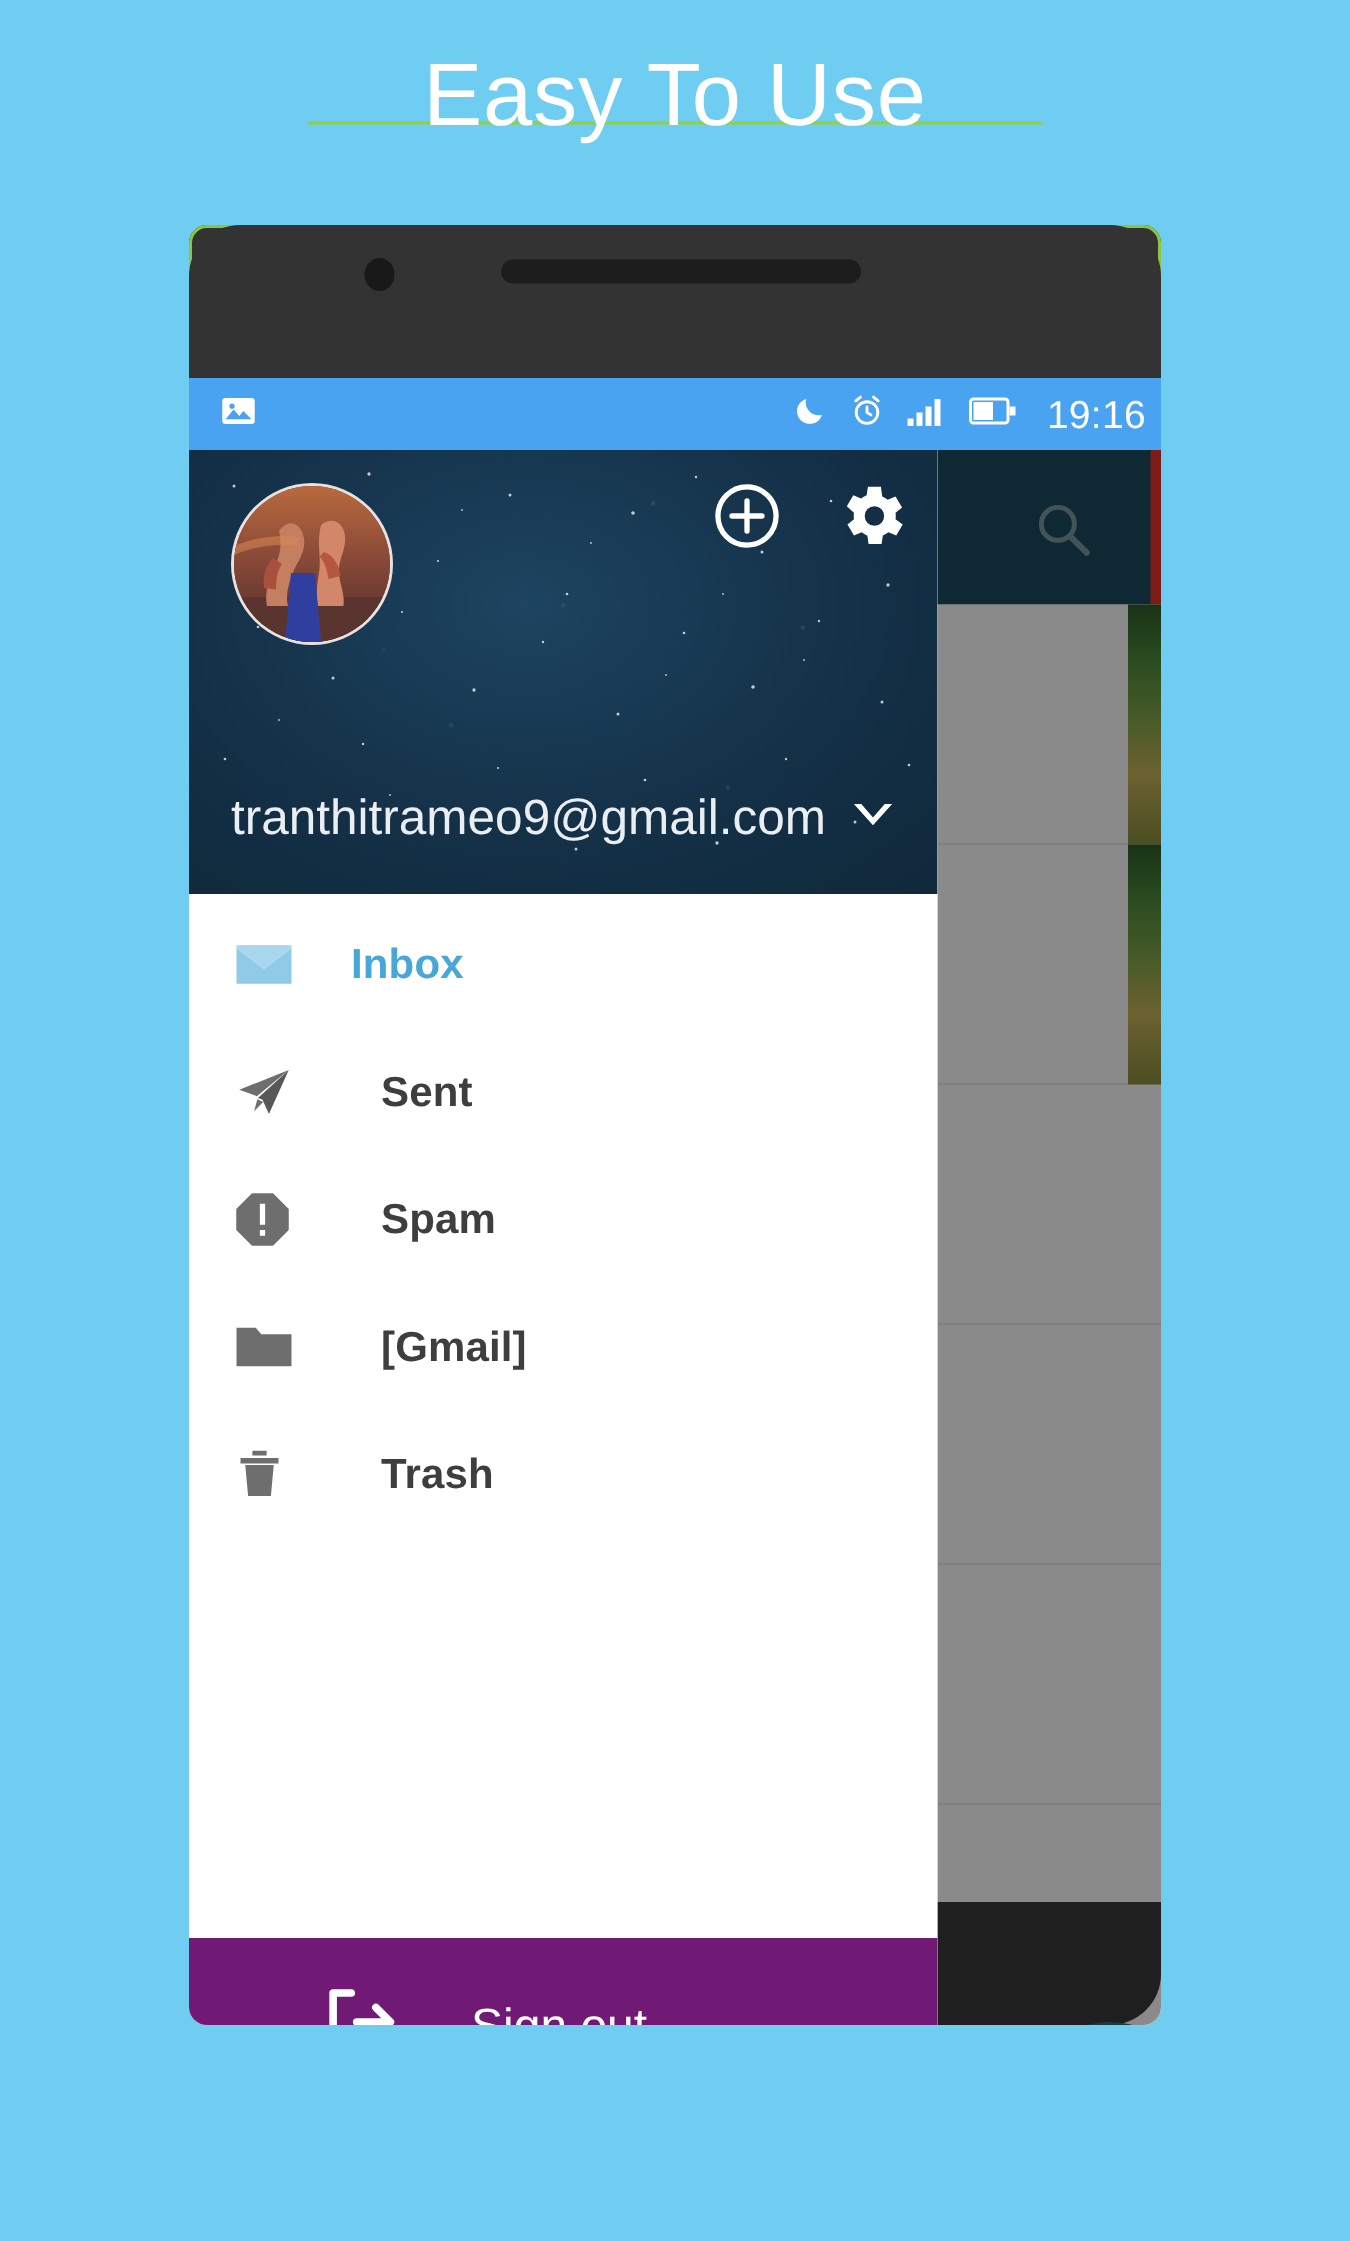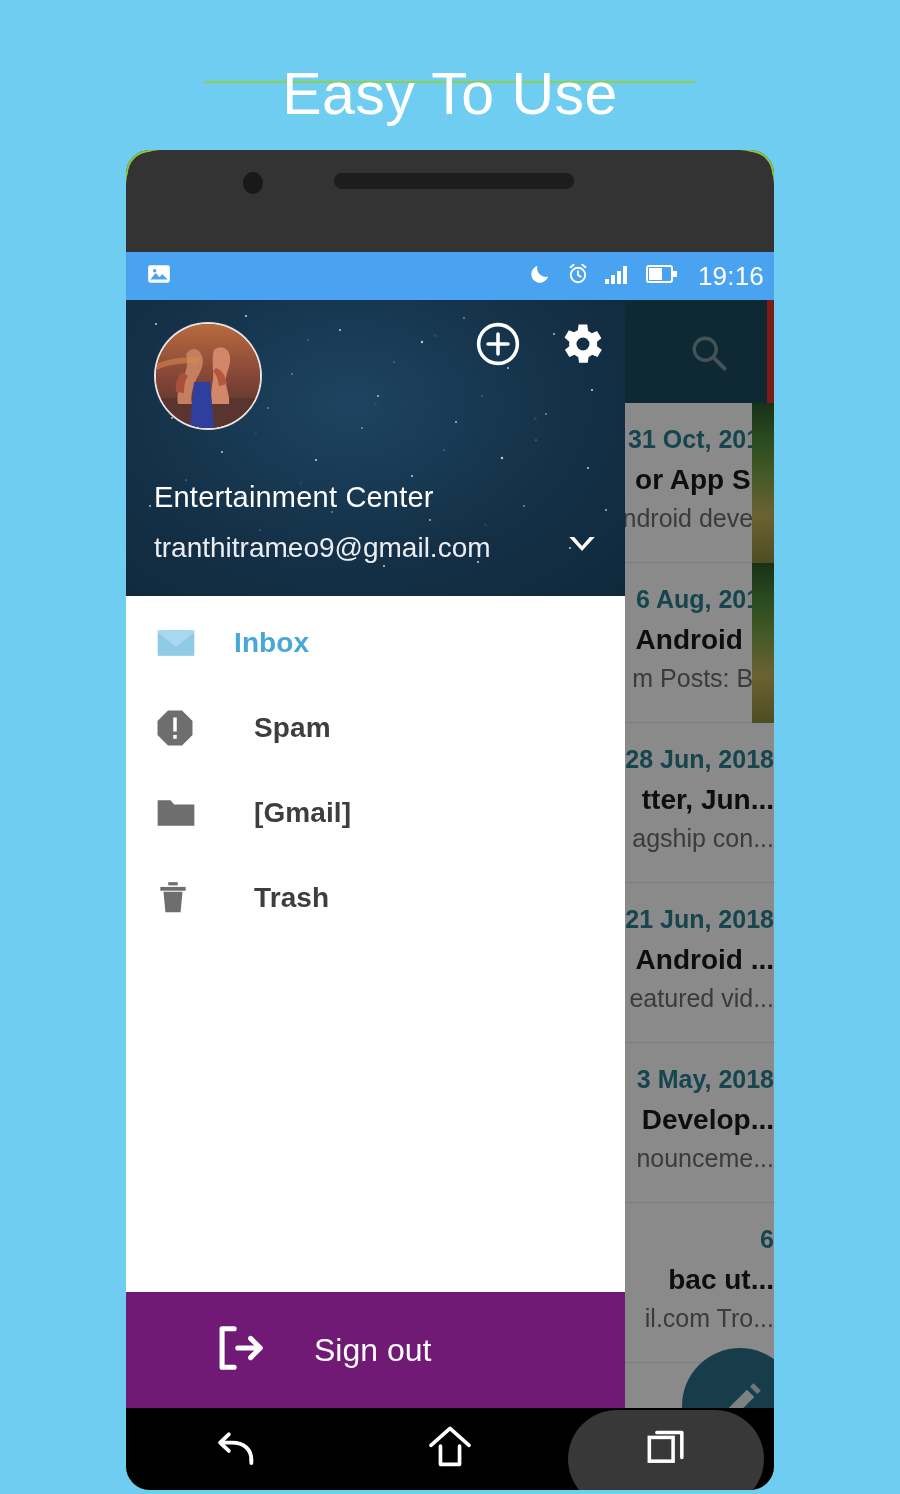--- a/index.html
+++ b/index.html
@@ -16,21 +16,21 @@
   }
 
   
   .promo-title-wrap {
     position: absolute;
     top: 34px;
     left: 0;
     width: 900px;
     height: 90px;
     display: flex;
-    align-items: flex-end;
+    align-items: flex-start;
     justify-content: center;
   }
   .promo-rule {
     position: absolute;
     left: 205px;
     right: 205px;
     top: 47px;
     height: 2px;
     background: #8fd13f;
   }
@@ -43,26 +43,25 @@
     line-height: 1;
     z-index: 2;
   }
 
   
   .phone {
     position: absolute;
     left: 126px;
     top: 150px;
     width: 648px;
-    height: 1340px;
+    height: 1200px;
     background: #333333;
-    border-radius: 24px;
+    border-radius: 12px;
     box-shadow: 0 0 0 2px #8cc63f inset;
     overflow: hidden;
-    text-align: right;
   }
   .phone-top {
     position: absolute;
     top: 0; left: 0;
     width: 648px;
     height: 102px;
     background: #333333;
     border-radius: 34px 34px 0 0;
   }
   .front-camera {
@@ -297,21 +296,21 @@
     color: #ffffff;
     font-size: 29px;
     font-weight: 400;
     letter-spacing: .2px;
   }
   .acct-email {
     position: absolute;
     left: 28px;
     bottom: 32px;
     color: #eaeef2;
-    font-size: 28px;
+    font-size: 33px;
     font-weight: 400;
   }
   .acct-chevron {
     position: absolute;
     right: 26px;
     bottom: 36px;
   }
 
   .drawer-items {
     flex: 1;
@@ -578,21 +577,20 @@
                 <path d="M12 7.2v9.6M7.2 12h9.6" stroke="#fff" stroke-width="1.7" stroke-linecap="round"></path>
               </svg>
           </span>
           <span>
             <svg width="52" height="52" viewBox="0 0 24 24">
                 <path fill="#fff" d="M19.4 13a7.8 7.8 0 0 0 0-2l2-1.6-2-3.4-2.4 1a7.6 7.6 0 0 0-1.7-1L14.9 3h-4l-.4 2.6c-.6.3-1.2.6-1.7 1l-2.4-1-2 3.4L6.6 11a7.8 7.8 0 0 0 0 2l-2 1.6 2 3.4 2.4-1c.5.4 1.1.8 1.7 1l.4 2.6h4l.4-2.6c.6-.3 1.2-.6 1.7-1l2.4 1 2-3.4zM12.9 15a3 3 0 1 1 0-6 3 3 0 0 1 0 6z"></path>
               </svg>
           </span>
         </div>
 
-        <div class="acct-name">Entertainment Center</div>
         <div class="acct-email">tranthitrameo9@gmail.com</div>
         <span class="acct-chevron">
           <svg width="34" height="24" viewBox="0 0 24 16">
               <path d="M3 3l9 10L21 3 17.5 3 12 9.4 6.5 3z" fill="#fff"></path>
             </svg>
         </span>
       </div>
 
       <div class="drawer-items">
 
@@ -600,20 +598,30 @@
           <span class="di-icon">
             <svg width="44" height="44" viewBox="0 0 24 24">
                 <rect x="2" y="5" width="20" height="14" fill="#8fcbe6"></rect>
                 <path d="M2 5l10 7.5L22 5" fill="none" stroke="#ffffff" stroke-width="1.6"></path>
                 <path d="M2 5h20v1.2L12 14 2 6.2z" fill="#a9d8ee"></path>
               </svg>
           </span>
           <span class="di-label">Inbox</span>
         </div>
 
+        <div class="drawer-item">
+          <span class="di-icon">
+            <svg width="44" height="44" viewBox="0 0 24 24">
+                <path d="M21 4L3 11.2l6.4 2.3L21 4z" fill="#6e6e6e"></path>
+                <path d="M9.8 14.2L21 4l-7.2 16-2.4-5.3z" fill="#585858"></path>
+                <path d="M9.6 14.6l2.1 1-3.3 3.4z" fill="#6e6e6e"></path>
+              </svg>
+          </span>
+          <span class="di-label">Sent</span>
+        </div>
 
 
 
         <div class="drawer-item">
           <span class="di-icon">
             <svg width="42" height="44" viewBox="0 0 24 24">
                 <path d="M8 2h8l6 6v8l-6 6H8l-6-6V8z" fill="#6e6e6e"></path>
                 <path d="M11 6h2v8h-2zM11 16h2v2.2h-2z" fill="#ffffff"></path>
               </svg>
           </span>

